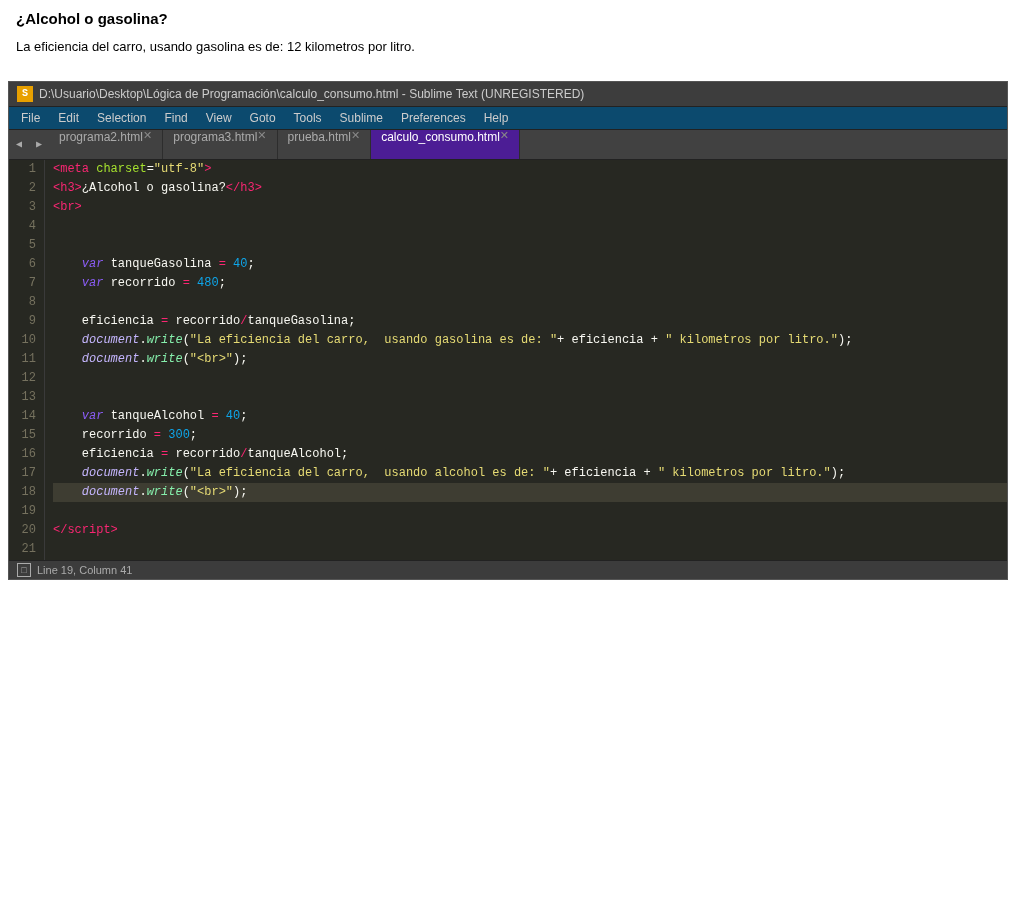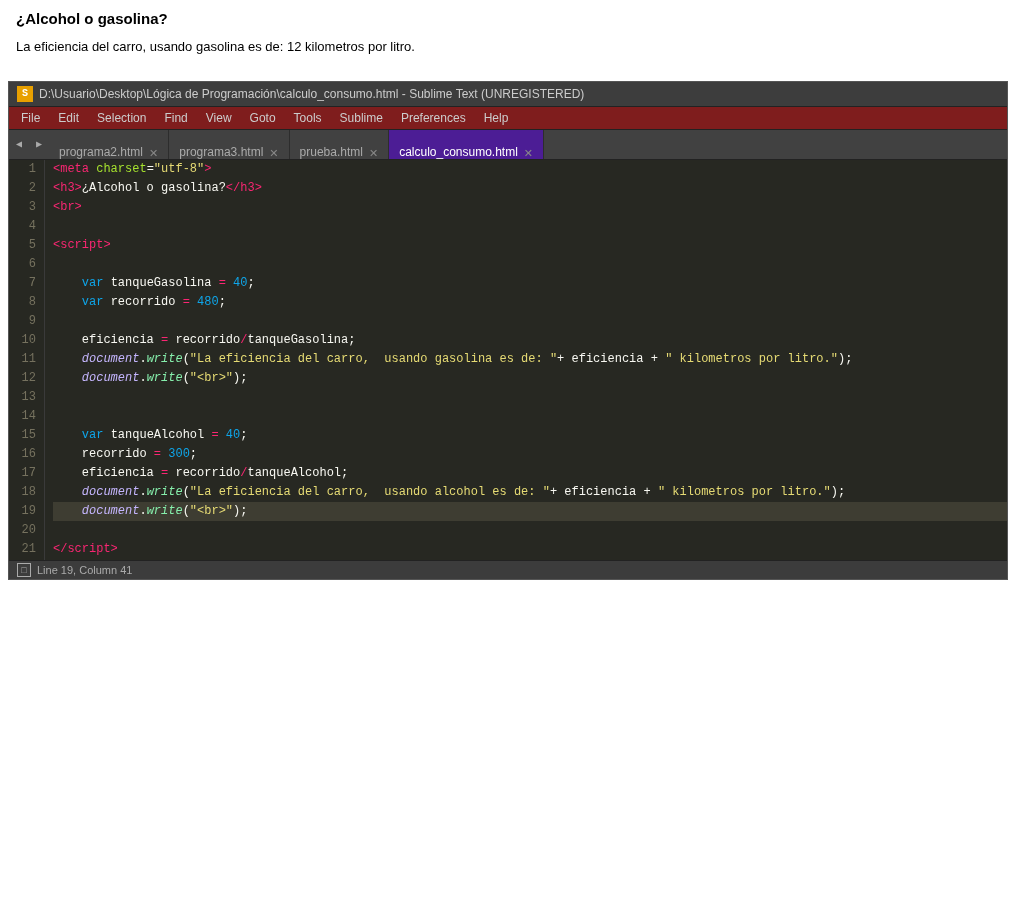--- a/index.html
+++ b/index.html
@@ -57,21 +57,21 @@
       flex-shrink: 0;
     }
     .title-bar-text {
       font-size: 12px;
       color: #ccc;
       font-family: Arial, sans-serif;
     }
 
     
     .menu-bar {
-      background: #7f1d1d;
+      background: #0c4a6e;
       display: flex;
       align-items: center;
       padding: 2px 4px;
       border-bottom: 1px solid #222;
       gap: 2px;
     }
     .menu-item {
       padding: 2px 8px;
       font-size: 12px;
       color: #ccc;
@@ -93,29 +93,28 @@
       display: flex;
       align-items: center;
       justify-content: center;
       color: #aaa;
       cursor: pointer;
       font-size: 10px;
       flex-shrink: 0;
     }
     .tab {
       display: flex;
-      align-items: flex-end;
+      align-items: flex-start;
       padding: 0 10px;
       height: 100%;
       font-size: 12px;
       color: #aaa;
       background: #414141;
       border-right: 1px solid #2d2d2d;
       cursor: pointer;
-      gap: 6px;
       font-family: Arial, sans-serif;
     }
     .tab.active {
       background: #4c1d95;
       color: #fff;
     }
     .tab-close {
       font-size: 11px;
       color: #888;
       cursor: pointer;
@@ -159,21 +158,21 @@
       color: #f8f8f2;
     }
     .code-line.highlighted {
       background: #3e3d32;
     }
 
     
     .tag { color: #f92672; }
     .attr-name { color: #a6e22e; }
     .attr-value { color: #e6db74; }
-    .kw-var { color: #0ea5e9; }
+    .kw-var { color: #8b5cf6; font-style: italic; }
     .str { color: #e6db74; }
     .num { color: #0ea5e9; }
     .plain { color: #f8f8f2; }
     .operator { color: #f92672; }
     .doc-fn { color: #86efac; font-style: italic; }
     .doc-kw { color: #c4b5fd; font-style: italic; }
 
     
     .status-bar {
       background: #3c3c3c;
@@ -275,21 +274,20 @@
     <div class="code-content">
 
       <div class="code-line"><span class="tag">&lt;meta</span><span class="plain"> </span><span class="attr-name">charset</span><span class="plain">=</span><span class="attr-value">"utf-8"</span><span class="tag">&gt;</span></div>
 
       <div class="code-line"><span class="tag">&lt;h3&gt;</span><span class="plain">¿Alcohol o gasolina?</span><span class="tag">&lt;/h3&gt;</span></div>
 
       <div class="code-line"><span class="tag">&lt;br&gt;</span></div>
 
       <div class="code-line"> </div>
 
-      <div class="code-line"><span class="tag">&lt;script&gt;</span></div>
 
       <div class="code-line"> </div>
 
       <div class="code-line"><span class="plain">    </span><span class="kw-var">var</span><span class="plain"> </span><span class="plain">tanqueGasolina</span><span class="plain"> </span><span class="operator">=</span><span class="plain"> </span><span class="num">40</span><span class="plain">;</span></div>
 
       <div class="code-line"><span class="plain">    </span><span class="kw-var">var</span><span class="plain"> </span><span class="plain">recorrido</span><span class="plain"> </span><span class="operator">=</span><span class="plain"> </span><span class="num">480</span><span class="plain">;</span></div>
 
       <div class="code-line"> </div>
 
       <div class="code-line"><span class="plain">    eficiencia </span><span class="operator">=</span><span class="plain"> recorrido</span><span class="operator">/</span><span class="plain">tanqueGasolina;</span></div>

